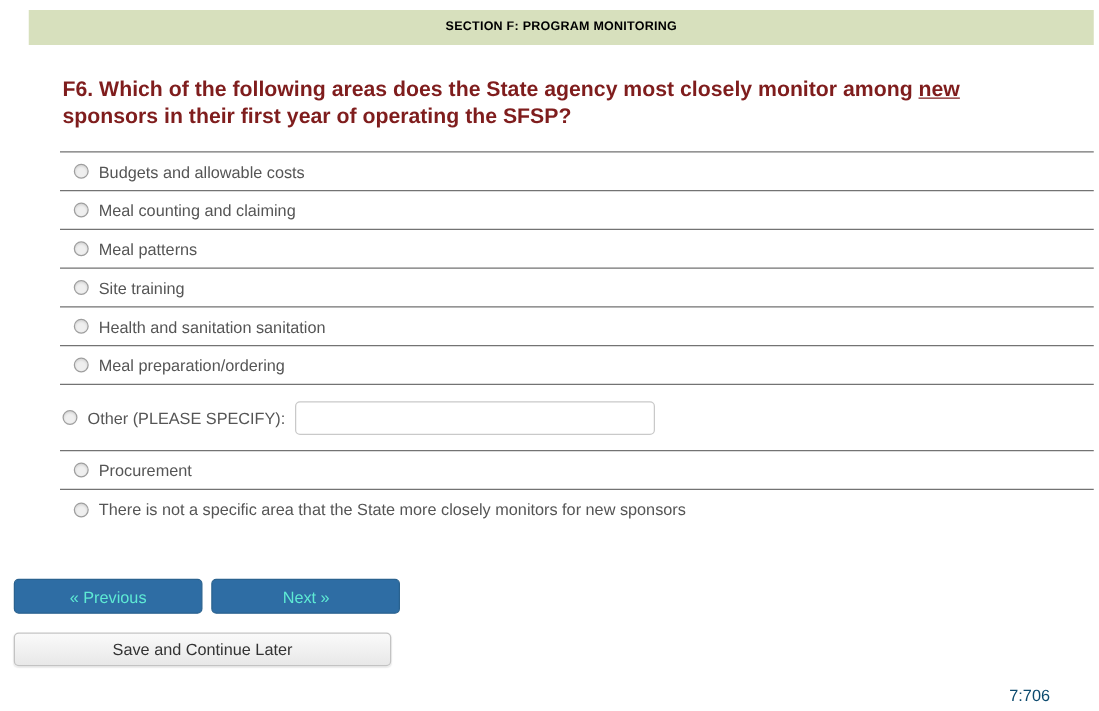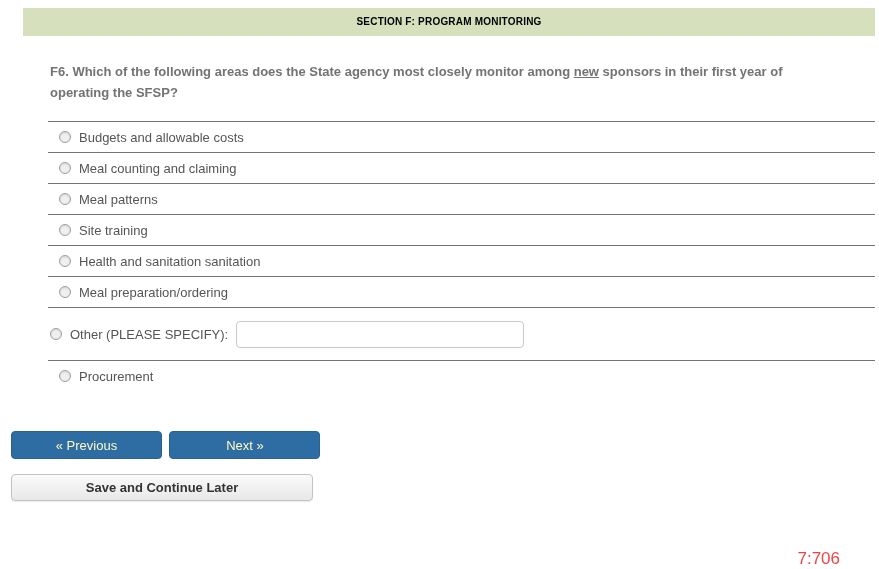--- a/index.html
+++ b/index.html
@@ -17,21 +17,21 @@
     background: #d7e0bd;
     text-align: center;
     font-size: 10px; font-weight: bold; color: #000;
     letter-spacing: 0.2px;
   }
 
   
   .question {
     margin: 25px 30px 0 50px;
     width: 770px;
-    font-size: 13px; font-weight: bold; color: #737373;
+    font-size: 17px; font-weight: bold; color: #7f1d1d;
     line-height: 21px;
   }
   .question .u { text-decoration: underline; }
 
   
   .options { margin: 18px 4px 0 48px; }
   .opt {
     display: flex; align-items: center;
     height: 31px;
     border-top: 1px solid #737373;
@@ -54,44 +54,43 @@
     font-size: 13px; color: #333;
     padding: 0 6px;
     outline: none;
   }
   .opt.last { height: 32px; }
 
   
   .nav-buttons { margin: 40px 0 0 11px; }
   .btn-blue {
     width: 151px; height: 28px;
-    background: #2e6da4; color: #fef9c3;
+    background: #2e6da4; color: #5eead4;
     border: 1px solid #2a628f; border-radius: 4px;
     font-family: "Liberation Sans", sans-serif;
     font-size: 13px;
     cursor: pointer;
   }
   .btn-blue + .btn-blue { margin-left: 3px; }
 
   .btn-save {
     display: block;
     margin: 15px 0 0 11px;
     width: 302px; height: 27px;
     background: linear-gradient(#fafafa, #e8e8e8);
     border: 1px solid #c3c3c3; border-radius: 4px;
     box-shadow: 0 1px 1px rgba(0,0,0,0.08);
     font-family: "Liberation Sans", sans-serif;
     font-size: 13px; color: #333;
     cursor: pointer;
-    font-weight: bold;
   }
 
   .footer-counter {
     position: absolute; top: 541px; right: 39px;
-    font-size: 17px; color: #ef4444;
+    font-size: 13px; color: #0c4a6e;
   }
 </style>
 </head>
 <body>
 
 <div class="page">
 
   <div class="section-header">
     <span>SECTION F: PROGRAM MONITORING</span>
   </div>
@@ -136,20 +135,24 @@
       <span class="radio"></span>
       <span class="lbl">Other (PLEASE SPECIFY):</span>
       <input class="other-input" type="text" placeholder="" style="">
     </div>
 
     <div class="opt">
       <span class="radio"></span>
       <span class="lbl">Procurement</span>
     </div>
 
+    <div class="opt last">
+      <span class="radio"></span>
+      <span class="lbl">There is not a specific area that the State more closely monitors for new sponsors</span>
+    </div>
 
   </div>
 
   <div class="nav-buttons">
     <button class="btn-blue">« Previous</button>
     <button class="btn-blue">Next »</button>
   </div>
 
   <button class="btn-save">Save and Continue Later</button>
 

